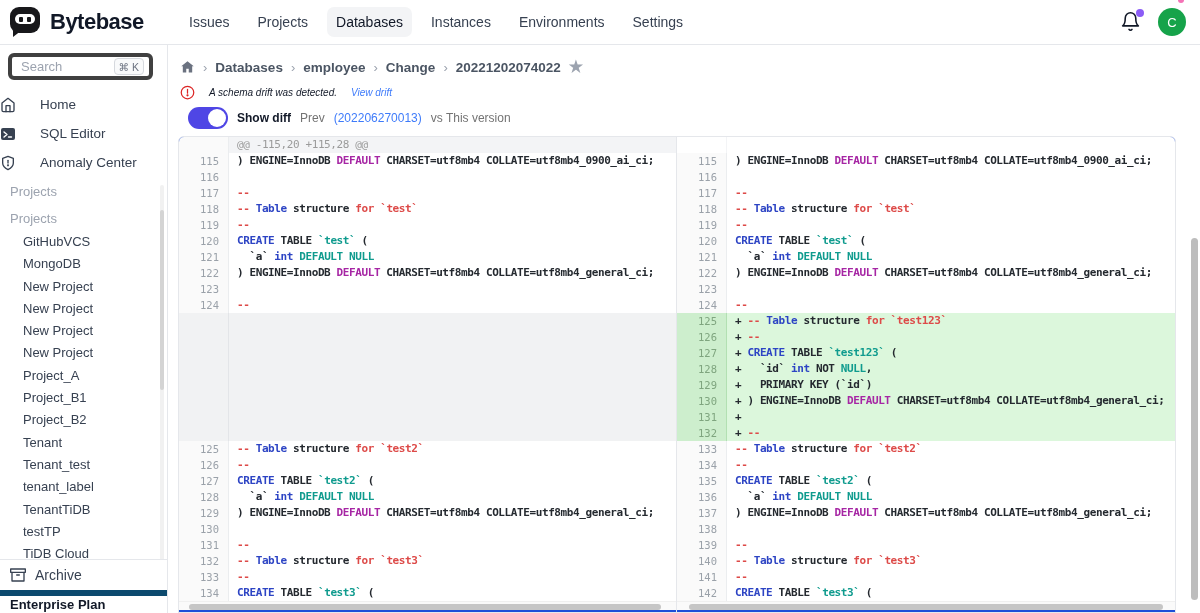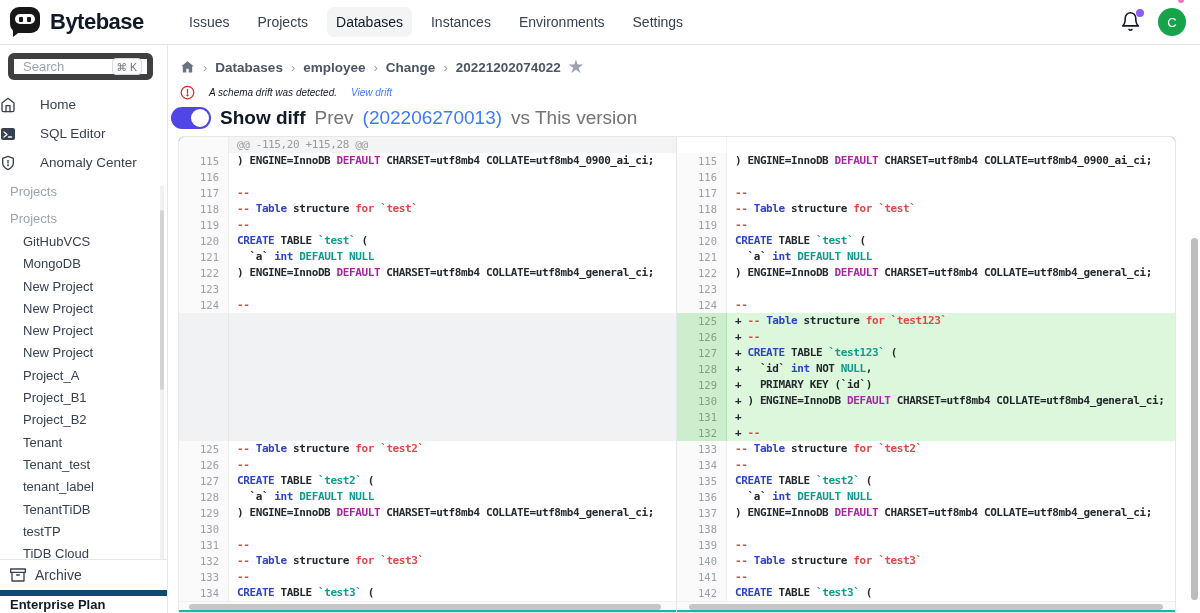--- a/index.html
+++ b/index.html
@@ -25,21 +25,21 @@
   .bell-wrap { position:relative; width:22px; height:22px; }
   .bell-dot { position:absolute; right:-2px; top:-2px; width:8px; height:8px; border-radius:50%; background:var(--badge-violet,#8b5cf6); }
   .avatar-wrap { position:relative; }
   .avatar { width:28px; height:28px; border-radius:50%; background:var(--avatar-green,#16a34a); color:#fff;
     font-size:13px; display:flex; align-items:center; justify-content:center; }
   .avatar-pink-dot { position:absolute; right:2px; top:-11px; width:6px; height:6px; border-radius:50%; background:#f472b6; }
 
   
   .sidebar { position:absolute; left:0; top:45px; width:168px; height:568px; background:#fff;
     border-right:1px solid #e5e7eb; }
-  .search-box { margin:8px 14px 10px 8px; height:27px; border:6px solid #404040; border-radius:6px;
+  .search-box { margin:8px 14px 10px 8px; height:27px; border:4px solid #404040; border-radius:6px;
     display:flex; align-items:center; padding:0 5px 0 9px; background:#fff; }
   .search-box input { border:none; outline:none; width:85px; font-size:13px; color:#374151;
     font-family:"Liberation Sans",sans-serif; }
   .search-box input::placeholder { color:#9ca3af; }
   .kbd { margin-left:auto; font-size:10.5px; color:#6b7280; border:1px solid #d6d9de; background:#f9fafb;
     border-radius:4px; padding:1.5px 4px; white-space:nowrap; }
   .side-nav-item { display:flex; align-items:center; gap:24px; height:29px; 
     font-size:13.5px; color:#374151; font-weight:500; cursor:pointer; }
   .side-section { font-size:13px; color:#9ca3af; padding:7px 0 5px 10px; }
   .project-item { height:22.3px; line-height:22.3px; padding-left:23px; font-size:13px; color:#374151; cursor:pointer;
@@ -55,30 +55,30 @@
 
   
   .main { position:absolute; left:168px; top:45px; width:1032px; height:568px; background:#fff; }
   .breadcrumb { position:absolute; left:12px; top:14px; display:flex; align-items:center; gap:8px;
     font-size:13.5px; font-weight:600; color:#4b5563; }
   .crumb-sep { color:#9ca3af; font-weight:400; font-size:13px; }
   .crumb { cursor:pointer; }
   .star { color:#9ca3af; font-size:16px; line-height:1; cursor:pointer; }
   .alert-row { position:absolute; left:12px; top:40px; display:flex; align-items:center; gap:14px; font-size:10px; color:#111827;font-style:italic; }
   .alert-link { color:var(--link,#3e7bfa); cursor:pointer; }
-  .toggle-row { position:absolute; left:3px; top:62px; display:flex; align-items:center; gap:9px; font-size:19px; }
+  .toggle-row { position:absolute; left:20px; top:62px; display:flex; align-items:center; gap:9px; font-size:12px; }
   .toggle { width:40px; height:22px; border-radius:11px; background:var(--accent,#4f46e5); position:relative; cursor:pointer; }
   .toggle-knob { position:absolute; right:2px; top:2px; width:18px; height:18px; border-radius:50%; background:#fff; }
   .toggle-label { font-weight:bold; color:#111827; }
   .toggle-sub { color:#737373; }
   .toggle-link { color:var(--link,#3e7bfa); cursor:pointer; }
 
   
   .diff-panel { position:absolute; left:10px; top:91px; width:998px; height:477px;
-    border:1px solid #e5e7eb; border-radius:6px 6px 0 0; background:#14b8a6; display:flex; overflow:hidden; }
+    border:1px solid #e5e7eb; border-radius:6px 6px 0 0; background:#1d4ed8; display:flex; overflow:hidden; }
   .pane { width:498px; display:flex; flex-direction:column; }
   .pane.left { border-right:1px solid #e5e7eb; }
   .drow { display:flex; height:16px; flex:none; }
   .gut { width:50px; flex:none; background:#fafafa; border-right:1px solid #ebedef;
     font:10.5px/16px "DejaVu Sans Mono", monospace; color:#9aa1a9; text-align:right; padding-right:9px; }
   .code { flex:1; font:600 11px/16px "DejaVu Sans Mono", monospace; letter-spacing:-0.4px;
     white-space:pre; overflow:hidden; padding-left:8px; color:#24292f; background:#fff; }
   .drow.hunk .code { background:#f3f4f6; color:#9b9b9b; font-weight:normal; }
   .drow.hunk .gut { background:#fafafa; }
   .drow.blankrow .gut { background:#fff; border-right-color:#f3f4f6; }

